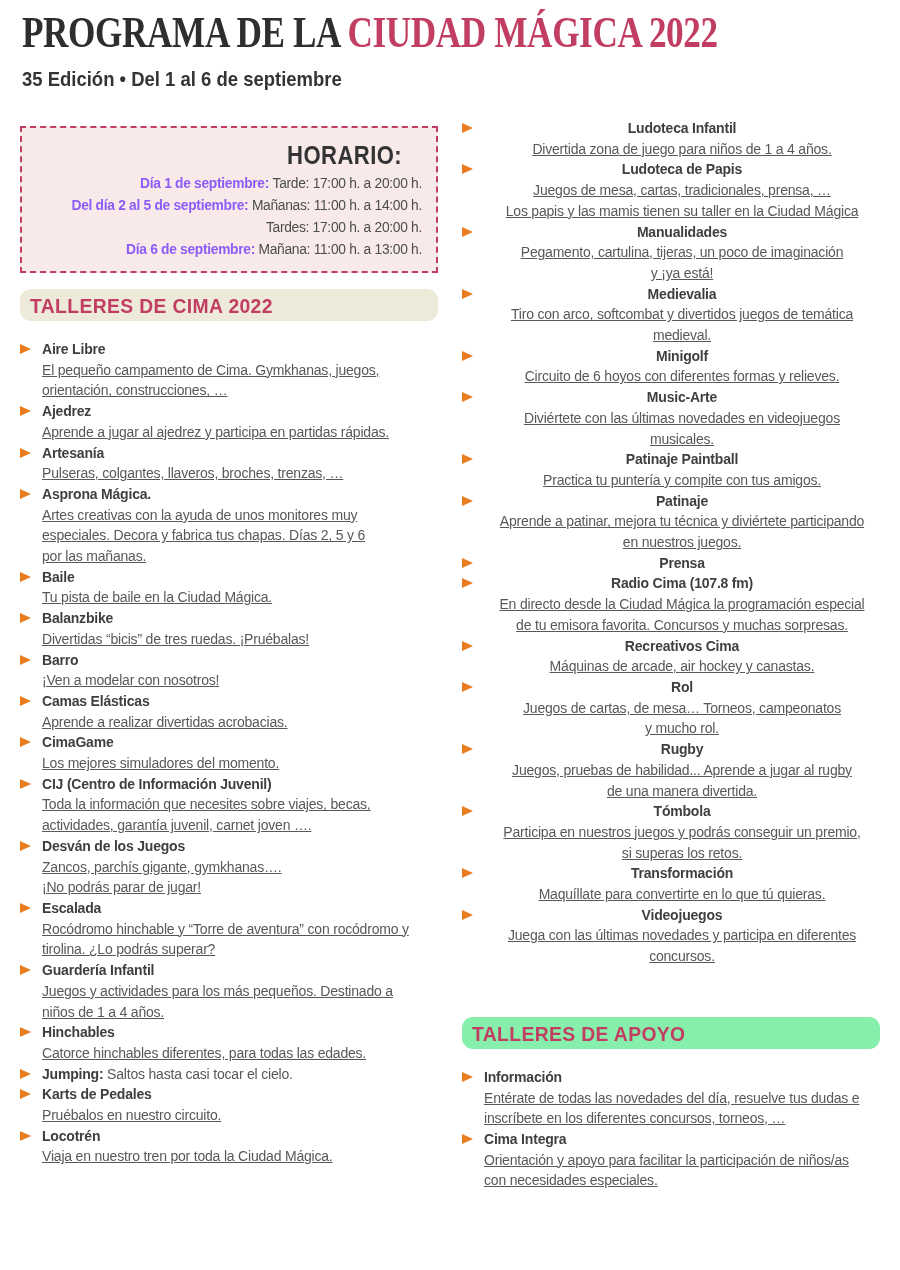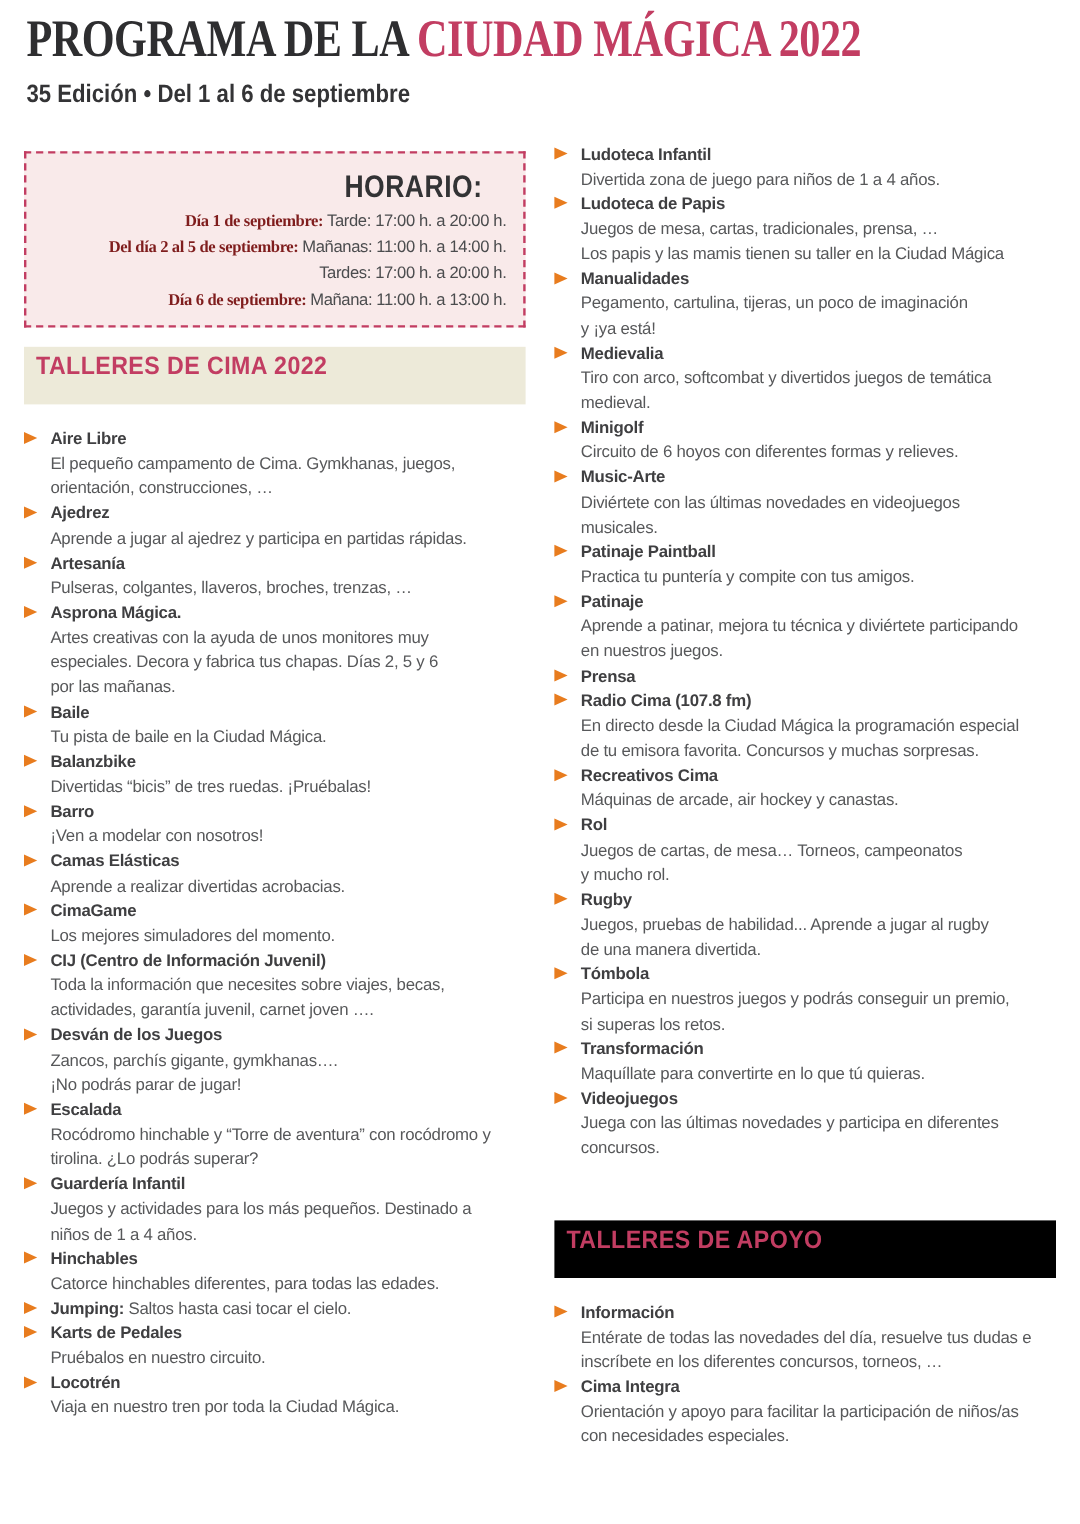--- a/index.html
+++ b/index.html
@@ -42,47 +42,47 @@
     text-align:right;
   }
   .hbox .htitle {
     display:inline-block;
     font-weight:bold; font-size:26px; line-height:30px;
     letter-spacing:0.5px;
     transform:scaleX(0.85); transform-origin:left center;
     color:#333335; margin-bottom:3px;
   }
   .sline { font-size:13.8px; line-height:22px; letter-spacing:-0.3px; white-space:nowrap; color:#4b4c4e; }
-  .slabel { color:#7f1d1d; font-weight:bold;font-family:Liberation Serif, serif; }
-
-  
-  .band { height:48px; line-height:34px; padding-left:10px; overflow:hidden; }
+  .slabel { color:#8b5cf6; font-weight:bold; }
+
+  
+  .band { height:32px; line-height:34px; padding-left:10px; overflow:hidden;border-radius:11px; }
   .band.cream { background:#edead9; margin-top:16px; }
-  .band.peach { background:#000000; margin-top:50px; }
+  .band.peach { background:#86efac; margin-top:50px; }
   .band .bt {
     display:inline-block; white-space:nowrap;
     font-weight:bold; font-size:21px; letter-spacing:0.4px;
     transform:scaleX(0.92); transform-origin:left center;
     color:#c23d62;
   }
 
   
   .list { margin-top:18px; }
-  .list.tight { margin-top:4px; }
+  .list.tight { margin-top:4px;text-align:center; }
   .item { position:relative; padding-left:22px; }
   .arrow {
     position:absolute; left:0; top:5px;
     width:0; height:0; border-style:solid;
     border-width:5.5px 0 5.5px 11px;
     border-color:transparent transparent transparent #e87c1e;
   }
   .head { font-size:14px; line-height:20.7px; letter-spacing:-0.2px; }
   .t { font-weight:bold; color:#3f3f41; }
   .d, .d-inline { font-size:14px; line-height:20.7px; letter-spacing:-0.2px; color:#57585a; }
-  .d { white-space:pre-line; }
+  .d { white-space:pre-line;text-decoration:underline; }
 </style>
 </head>
 <body>
 
 <div class="page">
 
   <h1 class="title"><span>PROGRAMA DE LA </span><span class="accent">CIUDAD MÁGICA 2022</span></h1>
 
   <div class="subtitle">35 Edición • Del 1 al 6 de septiembre</div>
 

